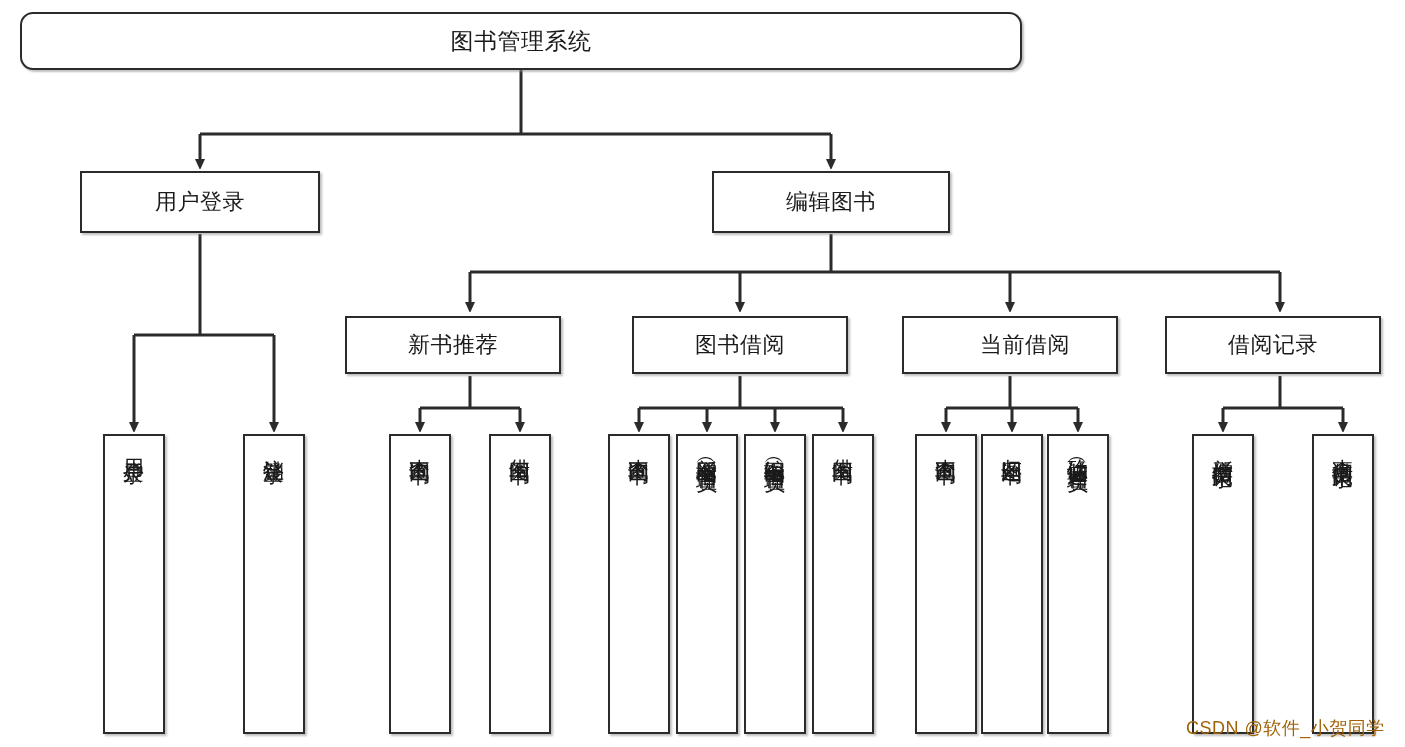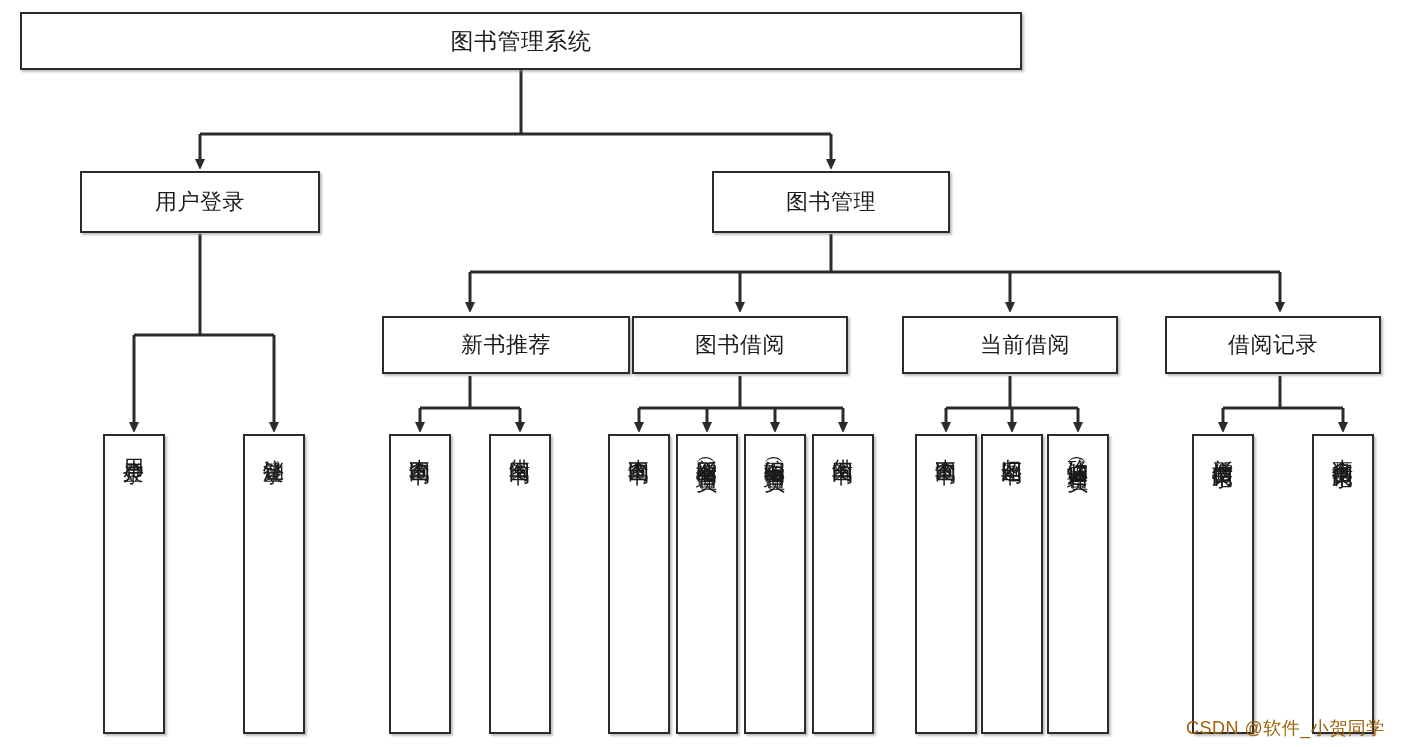--- a/index.html
+++ b/index.html
@@ -120,32 +120,32 @@
       <path d="M1012,408 L1012,423" marker-end="url(#arrow)"></path>
       <path d="M1078,408 L1078,423" marker-end="url(#arrow)"></path>
 
       <path d="M1280,376 L1280,408"></path>
       <path d="M1223,408 L1343,408"></path>
       <path d="M1223,408 L1223,423" marker-end="url(#arrow)"></path>
       <path d="M1343,408 L1343,423" marker-end="url(#arrow)"></path>
     </g>
   </svg>
 
-  <div class="node horiz root" style="left:20px; top:12px; width:1002px; height:58px;">
+  <div class="node horiz root" style="left:20px; top:12px; width:1002px; height:58px;border-radius:13px;">
     <span class="label">图书管理系统</span>
   </div>
 
   <div class="node horiz" style="left:80px; top:171px; width:240px; height:62px;">
     <span class="label">用户登录</span>
   </div>
   <div class="node horiz" style="left:712px; top:171px; width:238px; height:62px;">
-    <span class="label">图书管理</span>
-  </div>
-
-  <div class="node horiz" style="left:382px; top:316px; width:248px; height:58px;text-align:center;">
+    <span class="label">编辑图书</span>
+  </div>
+
+  <div class="node horiz" style="left:345px; top:316px; width:216px; height:58px;text-align:center;">
     <span class="label">新书推荐</span>
   </div>
   <div class="node horiz" style="left:632px; top:316px; width:216px; height:58px;">
     <span class="label">图书借阅</span>
   </div>
   <div class="node horiz" style="left:902px; top:316px; width:216px; height:58px;padding-left:30px;">
     <span class="label">当前借阅</span>
   </div>
   <div class="node horiz" style="left:1165px; top:316px; width:216px; height:58px;">
     <span class="label">借阅记录</span>

